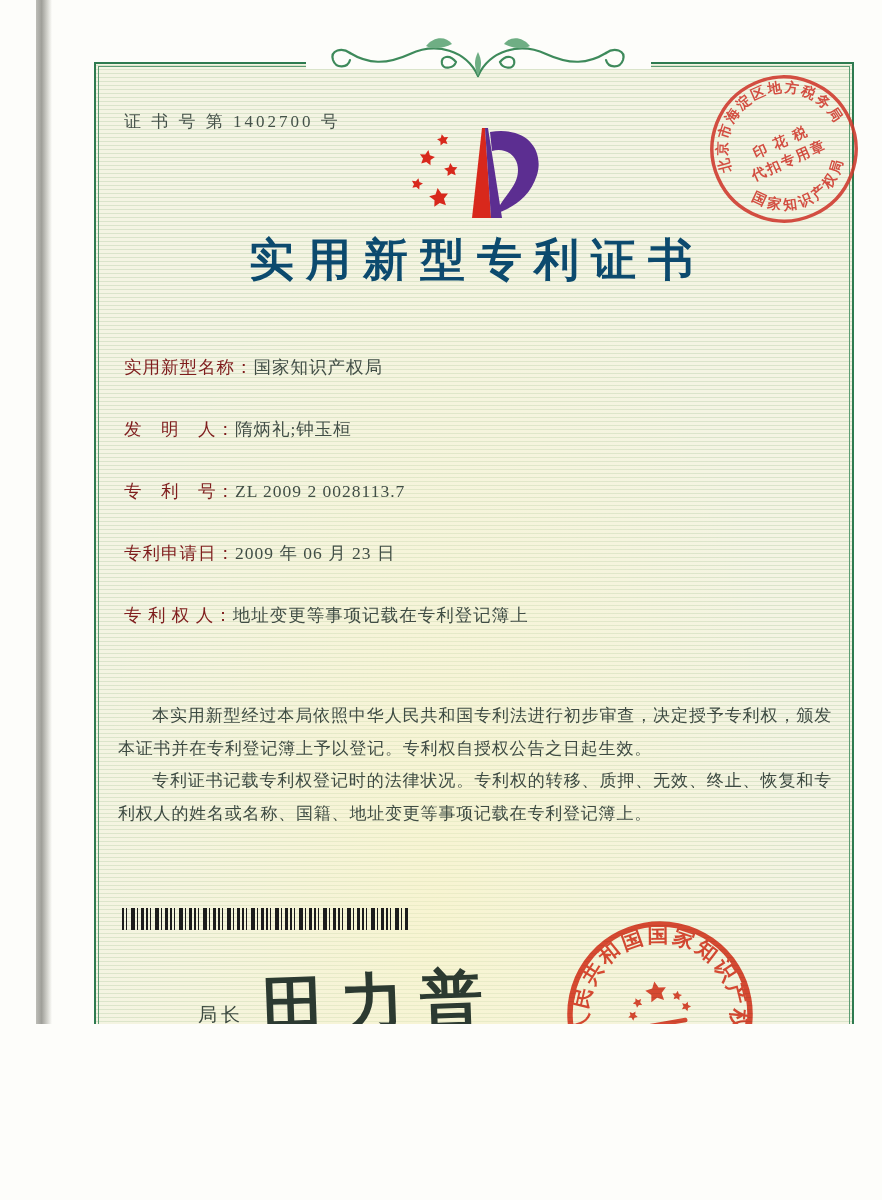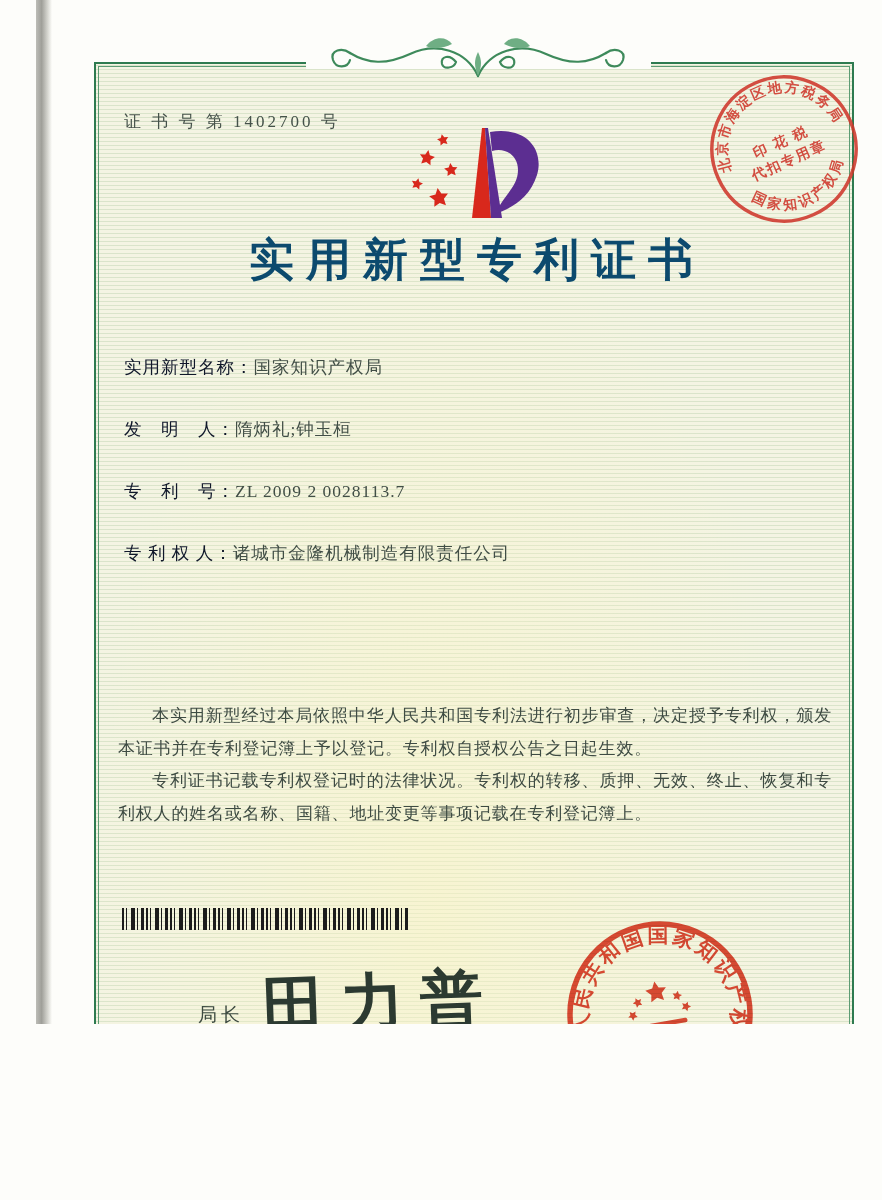--- a/index.html
+++ b/index.html
@@ -21,21 +21,21 @@
 
   .cert-no{position:absolute;left:88px;top:110px;font-size:17px;letter-spacing:3px;color:#45524a;}
   .tax-stamp{position:absolute;left:663px;top:64px;width:170px;height:170px;
         transform:rotate(-24deg);opacity:.88;}
   .logo{position:absolute;left:345px;top:118px;width:205px;height:122px;}
   .title{position:absolute;left:0;top:230px;width:882px;text-align:center;
         font-size:45px;font-weight:700;letter-spacing:12px;color:#0c4a6e;}
 
   .fields{position:absolute;left:88px;top:355px;width:700px;}
   .frow{margin-bottom:37px;font-size:17.5px;line-height:25px;letter-spacing:1px;white-space:nowrap;}
-  .flabel{color:#0f172a;}
+  .flabel{color:#7f1d1d;}
   .fvalue{color:#414e46;}
 
   .paras{position:absolute;left:82px;top:700px;width:714px;font-size:17px;
         line-height:32.5px;letter-spacing:.8px;text-align:justify;color:#3e4b43;}
   .paras p{margin:0;text-indent:2em;}
 
   .barcode{position:absolute;left:86px;top:908px;width:287px;height:22px;
         background:repeating-linear-gradient(90deg,
           #1c1c1c 0 2px, rgba(0,0,0,0) 2px 4px,
           #1c1c1c 4px 5px, rgba(0,0,0,0) 5px 9px,
@@ -130,21 +130,24 @@
     <div class="frow">
       <span class="flabel">实用新型名称：</span><span class="fvalue">国家知识产权局</span>
     </div>
     <div class="frow">
       <span class="flabel">发　明　人：</span><span class="fvalue">隋炳礼;钟玉桓</span>
     </div>
     <div class="frow">
       <span class="flabel">专　利　号：</span><span class="fvalue">ZL 2009 2 0028113.7</span>
     </div>
     <div class="frow">
-      <span class="flabel">专 利 权 人：</span><span class="fvalue">诸城市金隆机械制造有限责任公司</span>
+      <span class="flabel">专利申请日：</span><span class="fvalue">2009 年 06 月 23 日</span>
+    </div>
+    <div class="frow">
+      <span class="flabel">专 利 权 人：</span><span class="fvalue">地址变更等事项记载在专利登记簿上</span>
     </div>
   </div>
 
   <div class="paras">
     <p>本实用新型经过本局依照中华人民共和国专利法进行初步审查，决定授予专利权，颁发本证书并在专利登记簿上予以登记。专利权自授权公告之日起生效。</p>
     <p>专利证书记载专利权登记时的法律状况。专利权的转移、质押、无效、终止、恢复和专利权人的姓名或名称、国籍、地址变更等事项记载在专利登记簿上。</p>
   </div>
 
   <div class="barcode"></div>
 

